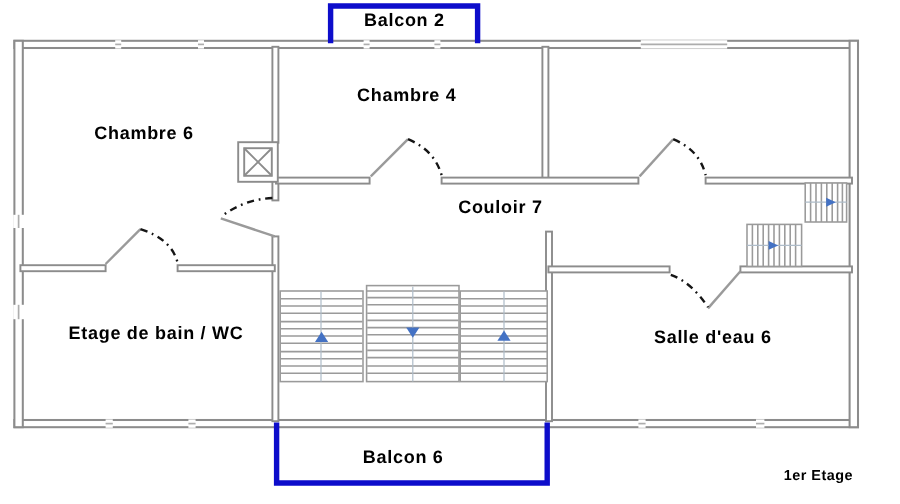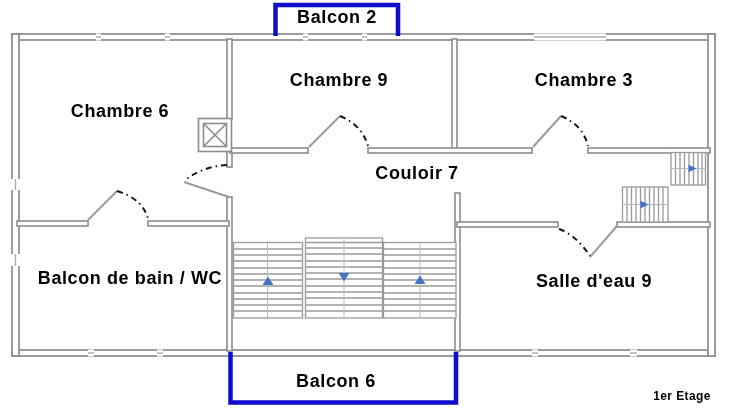--- a/index.html
+++ b/index.html
@@ -8,21 +8,21 @@
     width:750px;height:420px;
     background:#ffffff;
     overflow:hidden;
     font-family:"Liberation Sans",sans-serif;
   }
   .stage svg{position:absolute;left:0;top:0;}
   .lbl{
     position:absolute;
     transform:translate(-50%,-50%);
     font-weight:bold;
-    font-size:18px;
+    font-size:15px;
     letter-spacing:.6px;
     color:#000;
     white-space:nowrap;
   }
   .lbl.small{
     font-size:12px;
     letter-spacing:.4px;
   }
 </style>
 </head>
@@ -138,22 +138,21 @@
       <path d="M559 229Q576 235 590 256"></path>
     </g>
 
     <g fill="none" stroke-width="4.5" stroke="#0d0dcb">
       <path d="M275.5 36V5H398V36"></path>
       <path d="M230.5 352V402.5H456V352"></path>
     </g>
   </svg>
 
   <div class="lbl" style="left:120px;top:111px">Chambre 6</div>
-  <div class="lbl" style="left:339px;top:80px">Chambre 9</div>
-  <div class="lbl" style="left:584px;top:80px">Chambre 3</div>
+  <div class="lbl" style="left:339px;top:80px">Chambre 4</div>
   <div class="lbl" style="left:417px;top:173px">Couloir 7</div>
-  <div class="lbl" style="left:130px;top:278px">Balcon de bain / WC</div>
-  <div class="lbl" style="left:594px;top:281px">Salle d'eau 9</div>
+  <div class="lbl" style="left:130px;top:278px">Etage de bain / WC</div>
+  <div class="lbl" style="left:594px;top:281px">Salle d'eau 6</div>
   <div class="lbl" style="left:337px;top:17px">Balcon 2</div>
   <div class="lbl" style="left:336px;top:381px">Balcon 6</div>
   <div class="lbl small" style="left:682px;top:396px">1er Etage</div>
 
 </div>
 
 </body></html>

